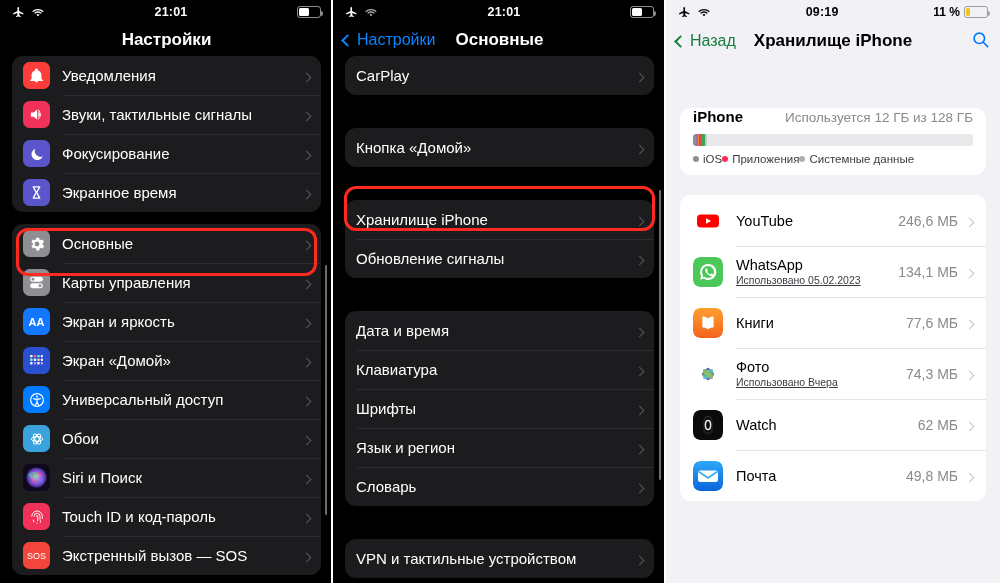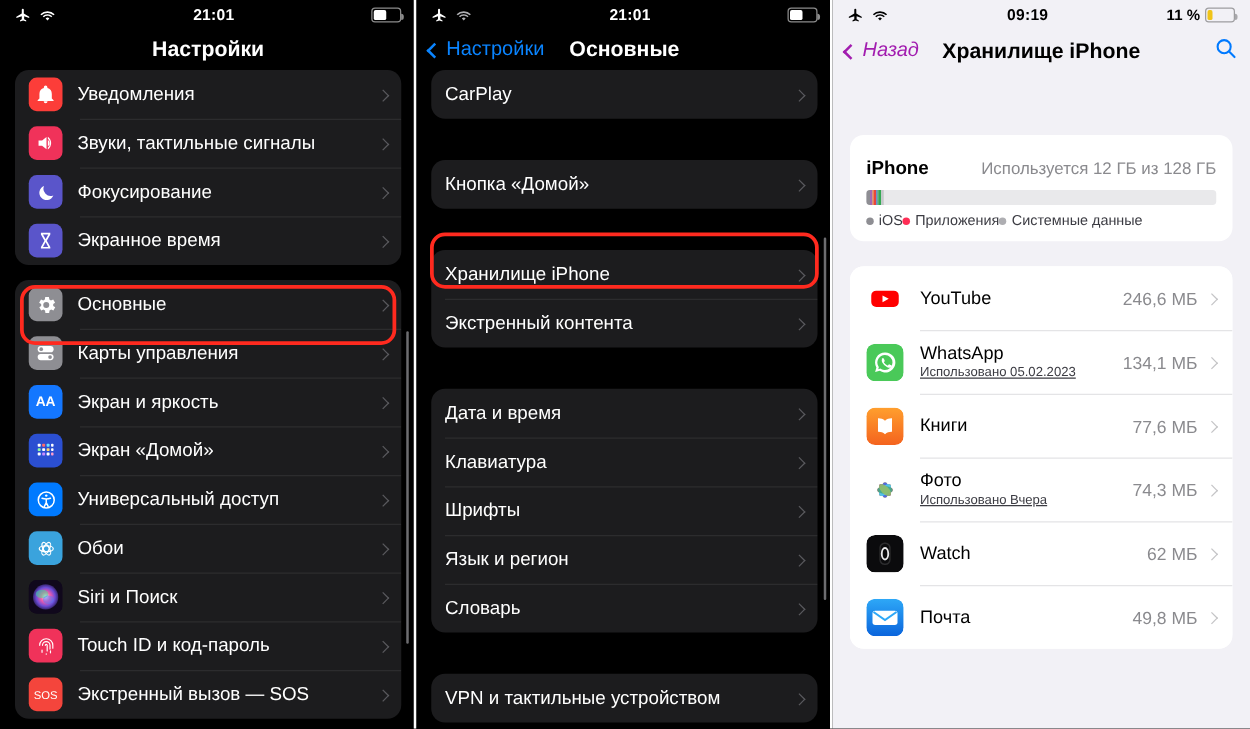--- a/index.html
+++ b/index.html
@@ -33,21 +33,21 @@
   .batt.light-b:after{ background:rgba(0,0,0,.3); }
   .batt .fill{ position:absolute; left:1.2px; top:1.2px; bottom:1.2px; border-radius:1.5px; }
   .batt.dark-b .fill{ background:#fff; width:10px; }
   .batt.light-b .fill{ background:#f0c419; width:4px; }
   .pct{ font-size:12px; font-weight:600; }
 
   
   .navbar{ height:32px; display:flex; align-items:center; position:relative; padding:0 10px; }
   .nav-title{ position:absolute; left:0; right:0; text-align:center; font-size:17px; font-weight:700; pointer-events:none; }
   .nav-back{ display:flex; align-items:center; gap:3px; color:#0a84ff; font-size:16px; z-index:2; }
-  .nav-back.lightblue{ color:#a21caf;font-style:italic; }
+  .nav-back.lightblue{ color:#15803d; }
   .chev-l{ width:9px; height:9px; border-left:2.4px solid currentColor; border-bottom:2.4px solid currentColor; transform:rotate(45deg); display:inline-block; margin-right:2px; }
   .nav-search{ margin-left:auto; z-index:2; color:#007aff; }
 
   
   .scroll{ position:absolute; left:0; right:0; bottom:0; overflow:hidden; }
   .group{ background:#1c1c1e; border-radius:11px; margin:0 12px; overflow:hidden; }
   .row{ display:flex; align-items:center; height:39px; padding:0 11px; position:relative; }
   .row + .row:before{ content:""; position:absolute; left:52px; right:0; top:0; height:1px; background:#2c2c2e; }
   .row.noicon + .row.noicon:before{ left:11px; }
   .ico{ width:27px; height:27px; border-radius:6.5px; flex:0 0 27px; margin-right:12px; display:flex; align-items:center; justify-content:center; overflow:hidden; }
@@ -56,21 +56,21 @@
   .chev-r{ width:7px; height:7px; border-right:1.8px solid currentColor; border-top:1.8px solid currentColor; transform:rotate(45deg); display:inline-block; }
 
   
   .hl{ position:absolute; border:3px solid #ff2a1f; border-radius:12px; pointer-events:none; z-index:20; }
 
   
   .sbar{ position:absolute; width:2.5px; border-radius:2px; background:#6d6d70; }
 
   
   .card{ background:#fff; border-radius:11px; margin:0 14px; overflow:hidden; }
-  .stor-head{ padding:18px 13px 0 13px; display:flex; align-items:baseline; }
+  .stor-head{ padding:0 13px 0 13px; display:flex; align-items:baseline; }
   .stor-name{ font-size:15px; font-weight:700; color:#000; }
   .stor-used{ margin-left:auto; font-size:13.5px; color:#8a8a8e; }
   .bar{ margin:9px 13px 0 13px; height:12px; border-radius:3px; background:#e9e9eb; display:flex; overflow:hidden; }
   .bar span{ display:block; height:100%; }
   .legend{ display:flex; gap:0; padding:7px 13px 10px 13px; font-size:11.5px; color:#3c3c43; align-items:center; }
   .lg{ display:flex; align-items:center; gap:4px; }
   .dot{ width:6px; height:6px; border-radius:50%; display:inline-block; }
 
   .arow{ display:flex; align-items:center; min-height:51px; padding:0 13px; position:relative; background:#fff; }
   .arow + .arow:before{ content:""; position:absolute; left:56px; right:0; top:0; height:1px; background:#e4e4e6; }
@@ -311,21 +311,21 @@
       </div>
 
       <div style="height:33px"></div>
 
       <div class="group">
         <div class="row noicon">
           <span class="lbl">Хранилище iPhone</span>
           <span class="chev"><i class="chev-r"></i></span>
         </div>
         <div class="row noicon">
-          <span class="lbl">Экстренный контента</span>
+          <span class="lbl">Обновление сигналы</span>
           <span class="chev"><i class="chev-r"></i></span>
         </div>
       </div>
 
       <div style="height:33px"></div>
 
       <div class="group">
         <div class="row noicon">
           <span class="lbl">Дата и время</span>
           <span class="chev"><i class="chev-r"></i></span>

